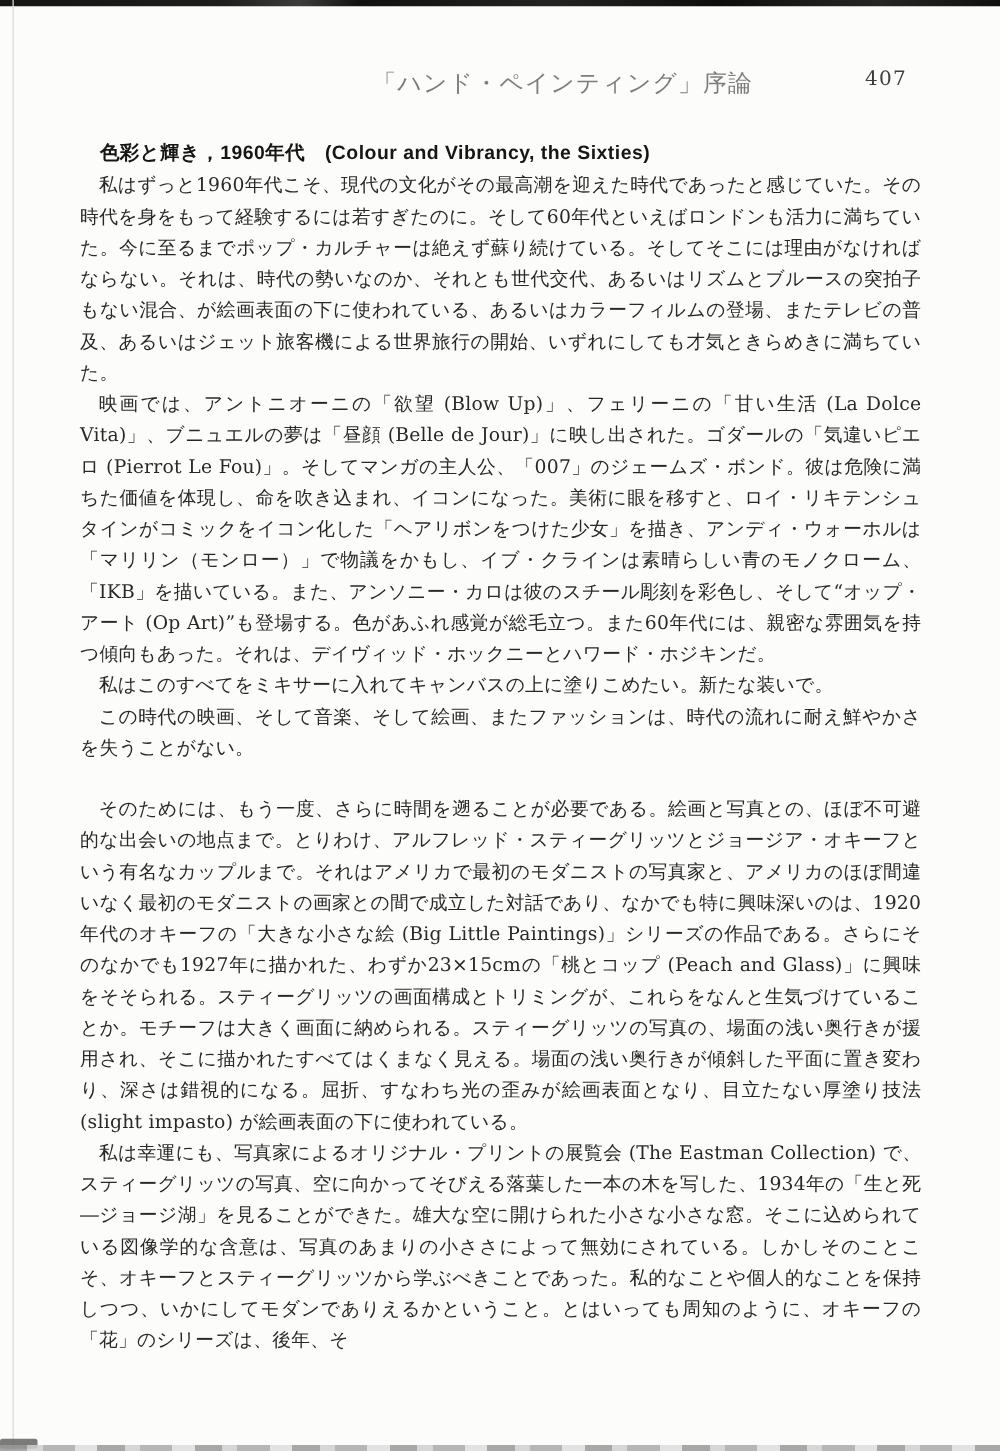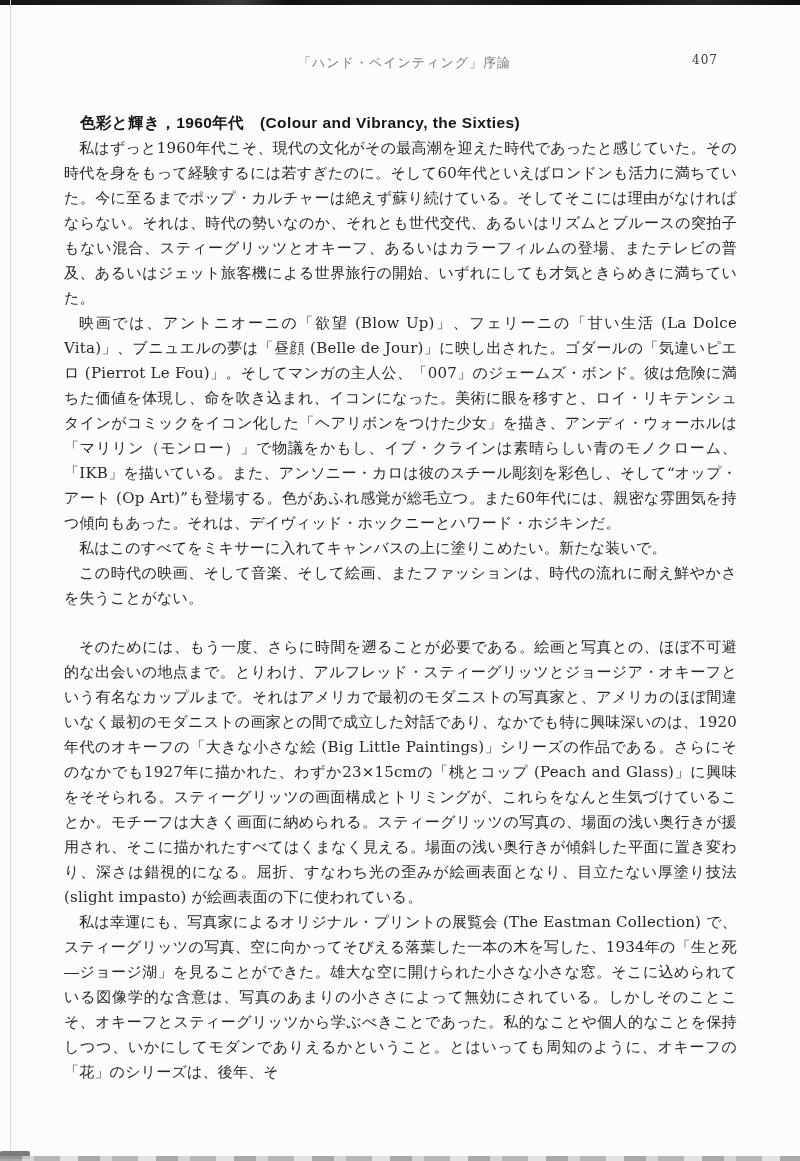--- a/index.html
+++ b/index.html
@@ -30,25 +30,25 @@
     position: absolute; left: 0; bottom: 2px; width: 30px; height: 8px;
     background: #5a5a5a; border-radius: 2px; opacity: 0.8;
   }
   .scan-line-left {
     position: absolute; top: 0; bottom: 0; left: 10px; width: 1px;
     background: #dadad8;
   }
   
   .running-title {
     position: absolute; top: 54px; left: 298px;
-    font-size: 13px; letter-spacing: 1px; color: #7d7d7b;
+    font-size: 19px; letter-spacing: 1px; color: #7d7d7b;
   }
   .page-number {
     position: absolute; top: 53px; left: 692px;
-    font-size: 12px; color: #3c3c3c; letter-spacing: 1px;
+    font-size: 16px; color: #3c3c3c; letter-spacing: 1px;
   }
   
   .content {
     position: absolute; top: 110px; left: 64px; width: 673px;
   }
   .section-heading {
     margin: 0; padding-left: 16px;
     font-family: Liberation Sans, sans-serif;
     font-weight: bold; font-size: 15.5px; line-height: 26px;
     color: #161616; letter-spacing: 0.4px;
@@ -69,21 +69,21 @@
   <div class="edge-top"></div>
   <div class="scan-line-left"></div>
 
   <div class="running-title">「ハンド・ペインティング」序論</div>
   <div class="page-number">407</div>
 
   <div class="content">
 
     <div class="section">
       <h2 class="section-heading">色彩と輝き，1960年代　(Colour and Vibrancy, the Sixties)</h2>
-      <p>私はずっと1960年代こそ、現代の文化がその最高潮を迎えた時代であったと感じていた。その時代を身をもって経験するには若すぎたのに。そして60年代といえばロンドンも活力に満ちていた。今に至るまでポップ・カルチャーは絶えず蘇り続けている。そしてそこには理由がなければならない。それは、時代の勢いなのか、それとも世代交代、あるいはリズムとブルースの突拍子もない混合、スティーグリッツとオキーフ、あるいはカラーフィルムの登場、またテレビの普及、あるいはジェット旅客機による世界旅行の開始、いずれにしても才気ときらめきに満ちていた。</p>
+      <p>私はずっと1960年代こそ、現代の文化がその最高潮を迎えた時代であったと感じていた。その時代を身をもって経験するには若すぎたのに。そして60年代といえばロンドンも活力に満ちていた。今に至るまでポップ・カルチャーは絶えず蘇り続けている。そしてそこには理由がなければならない。それは、時代の勢いなのか、それとも世代交代、あるいはリズムとブルースの突拍子もない混合、が絵画表面の下に使われている、あるいはカラーフィルムの登場、またテレビの普及、あるいはジェット旅客機による世界旅行の開始、いずれにしても才気ときらめきに満ちていた。</p>
       <p>映画では、アントニオーニの「欲望 (Blow Up)」、フェリーニの「甘い生活 (La Dolce Vita)」、ブニュエルの夢は「昼顔 (Belle de Jour)」に映し出された。ゴダールの「気違いピエロ (Pierrot Le Fou)」。そしてマンガの主人公、「007」のジェームズ・ボンド。彼は危険に満ちた価値を体現し、命を吹き込まれ、イコンになった。美術に眼を移すと、ロイ・リキテンシュタインがコミックをイコン化した「ヘアリボンをつけた少女」を描き、アンディ・ウォーホルは「マリリン（モンロー）」で物議をかもし、イブ・クラインは素晴らしい青のモノクローム、「IKB」を描いている。また、アンソニー・カロは彼のスチール彫刻を彩色し、そして“オップ・アート (Op Art)”も登場する。色があふれ感覚が総毛立つ。また60年代には、親密な雰囲気を持つ傾向もあった。それは、デイヴィッド・ホックニーとハワード・ホジキンだ。</p>
       <p>私はこのすべてをミキサーに入れてキャンバスの上に塗りこめたい。新たな装いで。</p>
       <p>この時代の映画、そして音楽、そして絵画、またファッションは、時代の流れに耐え鮮やかさを失うことがない。</p>
     </div>
 
     <div class="section">
       <p>そのためには、もう一度、さらに時間を遡ることが必要である。絵画と写真との、ほぼ不可避的な出会いの地点まで。とりわけ、アルフレッド・スティーグリッツとジョージア・オキーフという有名なカップルまで。それはアメリカで最初のモダニストの写真家と、アメリカのほぼ間違いなく最初のモダニストの画家との間で成立した対話であり、なかでも特に興味深いのは、1920年代のオキーフの「大きな小さな絵 (Big Little Paintings)」シリーズの作品である。さらにそのなかでも1927年に描かれた、わずか23×15cmの「桃とコップ (Peach and Glass)」に興味をそそられる。スティーグリッツの画面構成とトリミングが、これらをなんと生気づけていることか。モチーフは大きく画面に納められる。スティーグリッツの写真の、場面の浅い奥行きが援用され、そこに描かれたすべてはくまなく見える。場面の浅い奥行きが傾斜した平面に置き変わり、深さは錯視的になる。屈折、すなわち光の歪みが絵画表面となり、目立たない厚塗り技法 (slight impasto) が絵画表面の下に使われている。</p>
       <p>私は幸運にも、写真家によるオリジナル・プリントの展覧会 (The Eastman Collection) で、スティーグリッツの写真、空に向かってそびえる落葉した一本の木を写した、1934年の「生と死―ジョージ湖」を見ることができた。雄大な空に開けられた小さな小さな窓。そこに込められている図像学的な含意は、写真のあまりの小ささによって無効にされている。しかしそのことこそ、オキーフとスティーグリッツから学ぶべきことであった。私的なことや個人的なことを保持しつつ、いかにしてモダンでありえるかということ。とはいっても周知のように、オキーフの「花」のシリーズは、後年、そ</p>
     </div>
 

